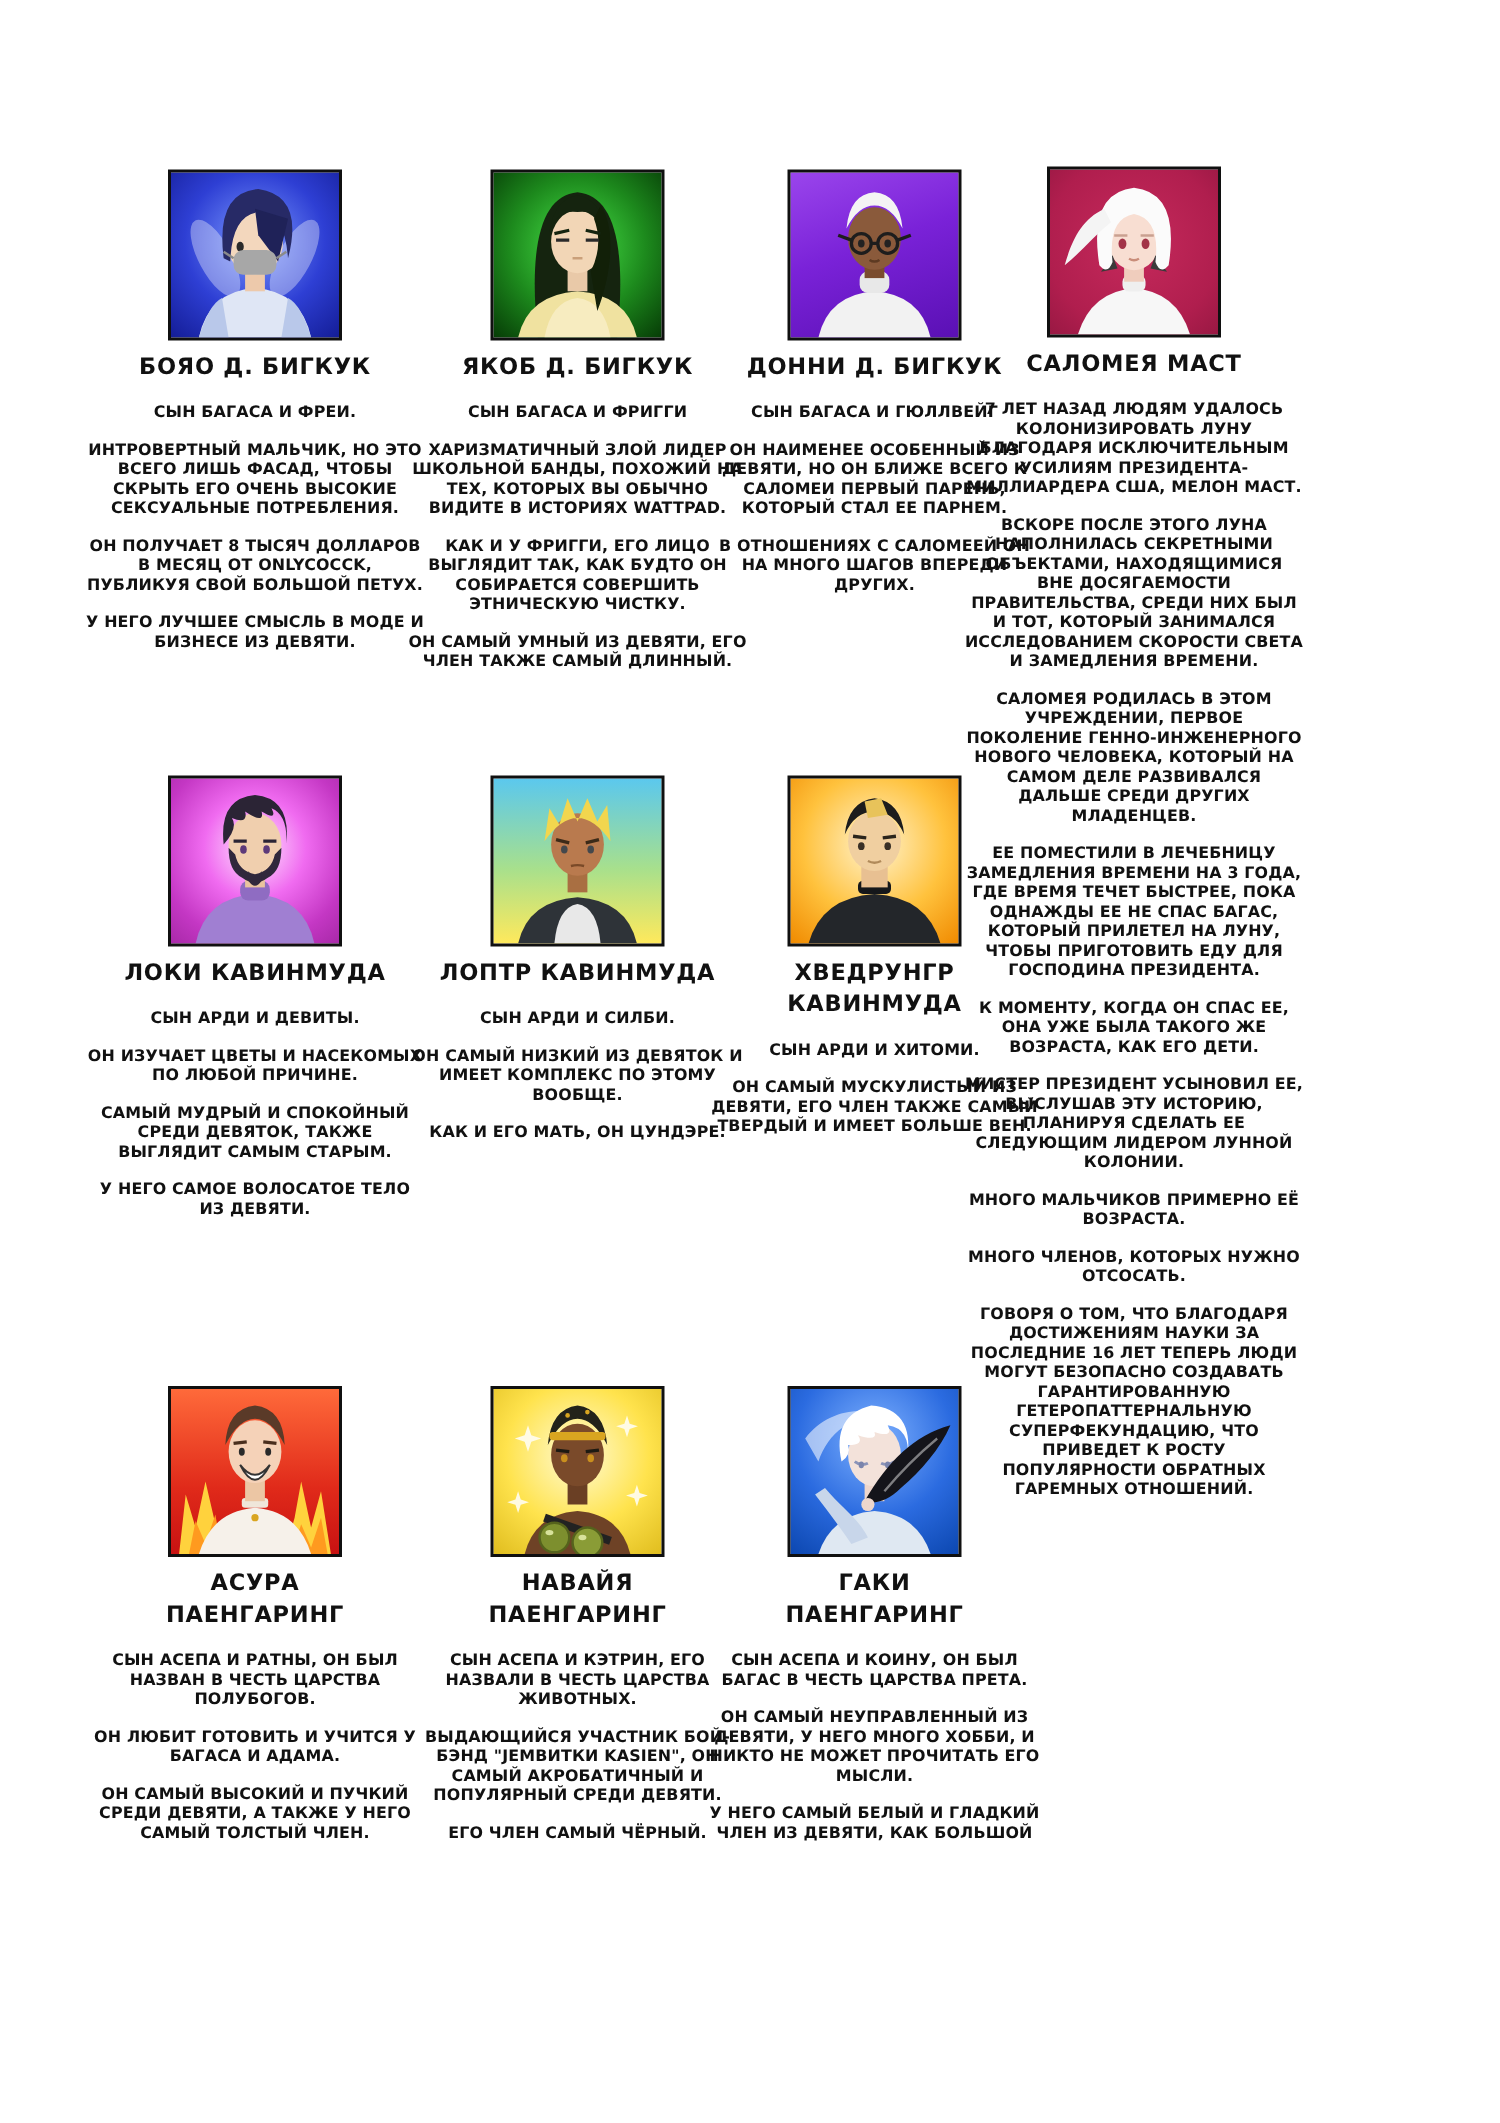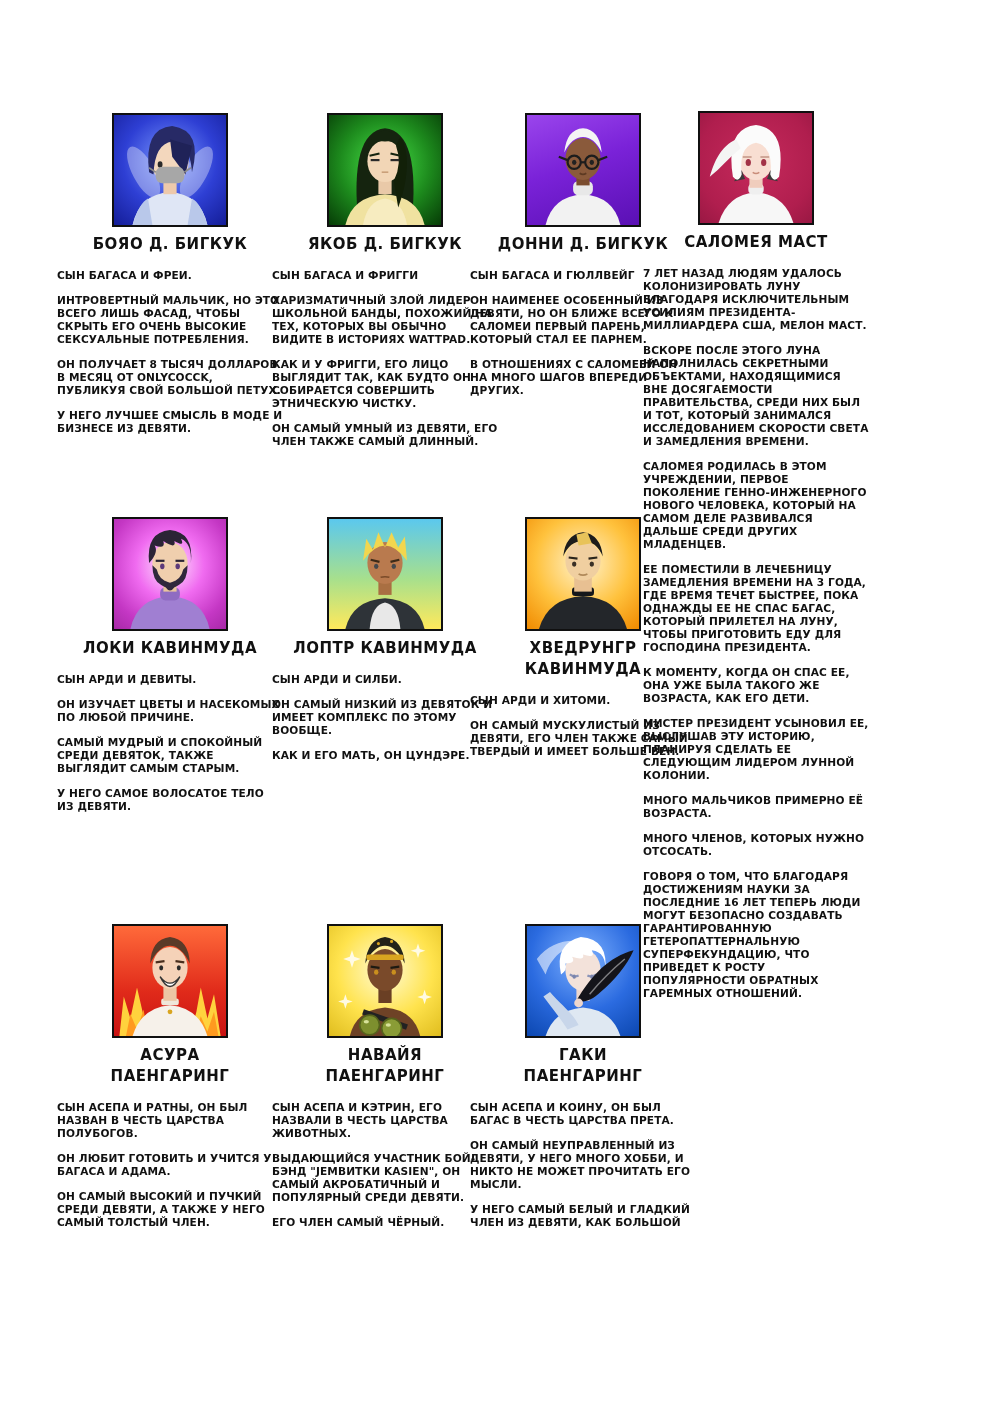--- a/index.html
+++ b/index.html
@@ -13,21 +13,21 @@
   .p3{background:linear-gradient(160deg,#9a45ec 0%,#7a22d8 45%,#5a10b4 100%);}
   .p4{background:radial-gradient(circle at 50% 45%, #c62a5c 0%, #b01e4e 70%, #991843 100%);}
   .p5{background:radial-gradient(circle at 50% 42%, #ffe9ff 0%, #f06bf0 40%, #c437c4 75%, #a829a8 100%);}
   .p6{background:linear-gradient(180deg,#5bc8ee 0%,#a8e08c 55%,#ffe95c 100%);}
   .p7{background:radial-gradient(circle at 50% 40%, #fff3cf 0%, #ffc23d 55%, #f08a00 100%);}
   .p8{background:linear-gradient(180deg,#ff6a3a 0%,#e02a1a 60%,#c81212 100%);}
   .p9{background:radial-gradient(circle at 50% 40%, #fffbd6 0%, #ffe34d 55%, #e0bd1e 100%);}
   .p10{background:radial-gradient(circle at 50% 30%, #7fb2ff 0%, #2b6be0 55%, #0c47b0 100%);}
   .char-name{font-size:15px;font-weight:bold;text-align:center;margin:7px 0 0 0;
              line-height:21px;letter-spacing:.5px;white-space:pre-line;}
-  .char-bio p{font-size:10.6px;font-weight:bold;line-height:13px;text-align:left;
+  .char-bio p{font-size:10.6px;font-weight:bold;line-height:13px;text-align:center;
               margin:12px 0;letter-spacing:.1px;}
   .char-bio p:first-child{margin-top:14px;}
 </style>
 </head>
 <body>
 
 <div class="page">
 
   <section class="card" style="left:57px;top:113px;">
     <div class="portrait p1">

